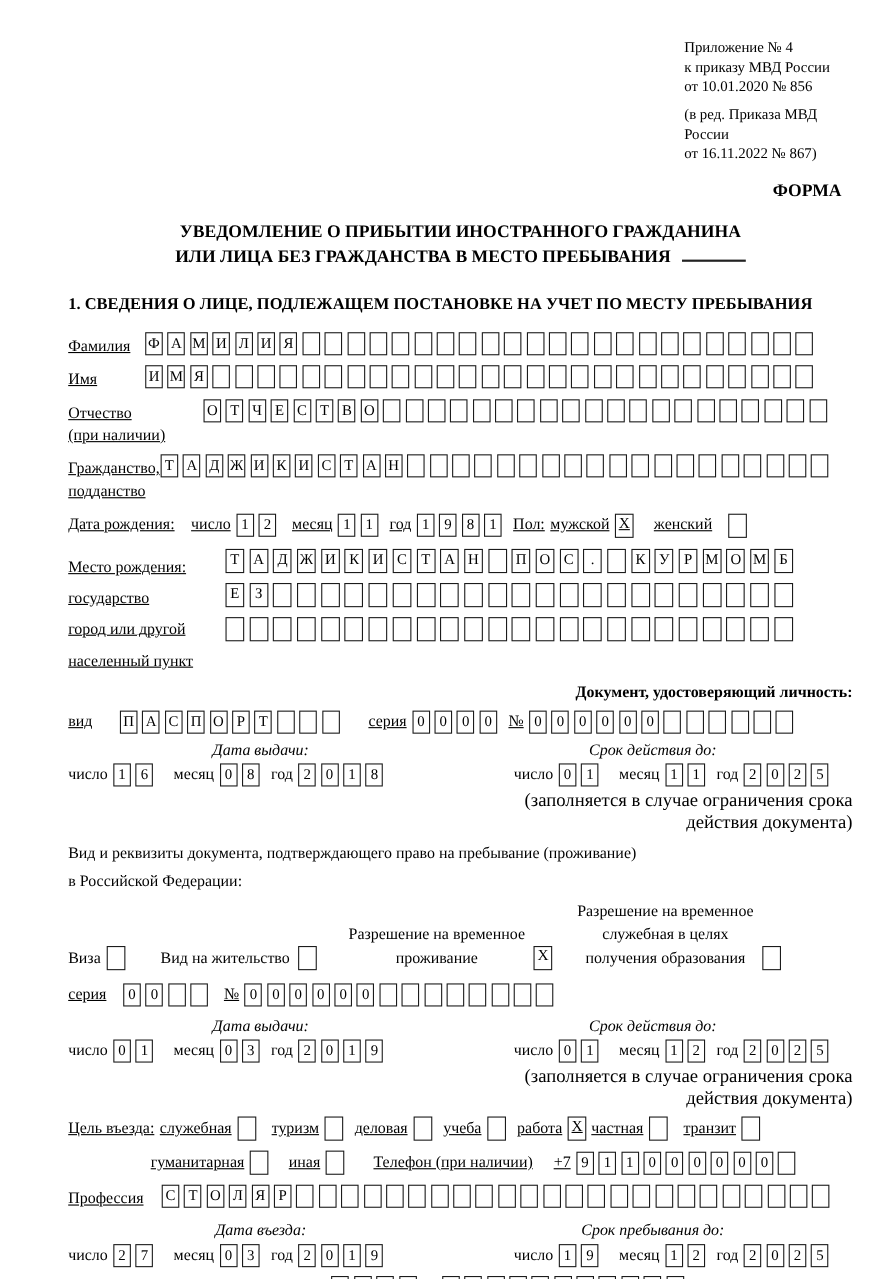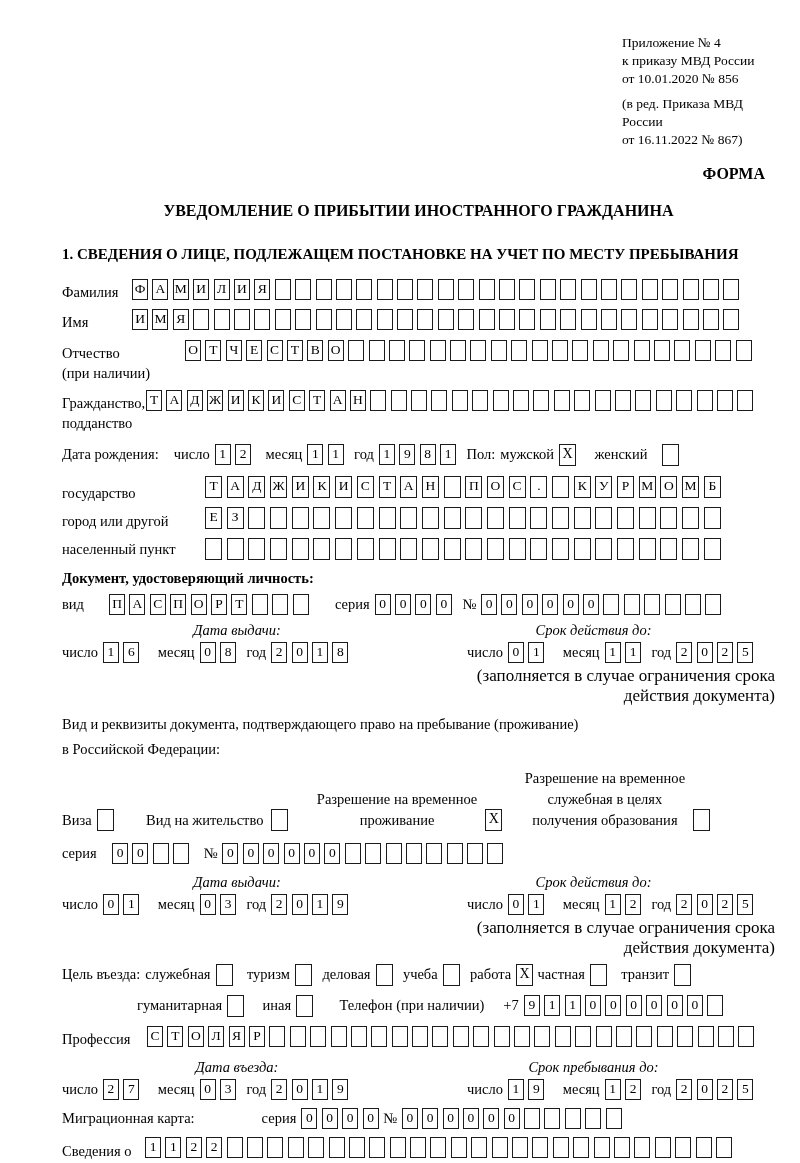--- a/index.html
+++ b/index.html
@@ -6,36 +6,36 @@
   body{width:800px;height:1163px;font-family:"Liberation Serif",serif;color:#000;}
   .page{padding:34px 25px 0 62px;width:713px;}
   .small{font-size:13.5px;line-height:1.33;}
   .annex{margin-left:560px;}
   .annex .part2{margin-top:7px;}
   .forma{font-weight:bold;font-size:16px;text-align:right;padding-right:10px;margin-top:16px;}
   .title{font-weight:bold;font-size:16px;text-align:center;margin-top:16px;line-height:1.45;}
   .blank-line{display:inline-block;width:58px;border-bottom:2px solid #222;margin-left:10px;}
   .sect{font-weight:bold;font-size:15px;margin-top:24px;margin-bottom:16px;}
   .frm{font-size:14.5px;}
-  .row{display:flex;align-items:flex-start;margin-bottom:7px;}
+  .row{display:flex;align-items:flex-start;margin-bottom:7px;text-decoration:underline;}
   .lbl{flex:none;padding-top:3px;line-height:1.4;}
   .boxes{white-space:nowrap;}
   .box{display:inline-block;box-sizing:border-box;width:16px;height:21px;border:1.6px solid #1b1b1b;
        margin-right:4.4px;text-align:center;font-size:13.5px;line-height:17px;vertical-align:middle;}
   .bw .box{width:17px;height:22px;margin-right:4.7px;}
   .checkbox{width:17px;height:22px;line-height:18px;font-size:14px;}
   .inl{display:flex;align-items:center;flex-wrap:nowrap;}
   .inl>span.t{padding:0 5px 0 0;}
   .gap6{margin-left:6px;} .gap10{margin-left:10px;} .gap14{margin-left:14px;} .gap22{margin-left:22px;}
   .datecols{display:flex;margin-bottom:6px;}
   .dcol-l{width:350px;flex:none;}
   .dcol-r{flex:1;}
   .dhead{text-align:center;margin-bottom:3px;font-style:italic;}
   .dnote{font-size:17px;text-align:right;margin-top:3px;}
-  .center-b{font-weight:bold;text-align:left;font-size:14.5px;margin:2px 0 7px;}
+  .center-b{font-weight:bold;text-align:right;font-size:14.5px;margin:2px 0 7px;}
   .opts{display:flex;margin:6px 0 12px;}
   .opt{display:flex;align-items:flex-end;}
   .opt .ol{text-align:center;line-height:1.45;}
   .opt .checkbox{margin-left:8px;margin-top:0;}
   .bp-label div{line-height:1.95;}
   .rep-label div{line-height:1.55;}
 </style>
 </head>
 <body>
 
@@ -45,20 +45,21 @@
     <div>Приложение № 4</div>
     <div>к приказу МВД России</div>
     <div>от 10.01.2020 № 856</div>
     <div class="part2">(в ред. Приказа МВД России</div>
     <div>от 16.11.2022 № 867)</div>
   </div>
   <div class="forma">ФОРМА</div>
 
   <div class="title">
     <div>УВЕДОМЛЕНИЕ О ПРИБЫТИИ ИНОСТРАННОГО ГРАЖДАНИНА</div>
+    <div><span>ИЛИ ЛИЦА БЕЗ ГРАЖДАНСТВА В МЕСТО ПРЕБЫВАНИЯ</span><span class="blank-line"></span></div>
   </div>
 
   <div class="sect">1. СВЕДЕНИЯ О ЛИЦЕ, ПОДЛЕЖАЩЕМ ПОСТАНОВКЕ НА УЧЕТ ПО МЕСТУ ПРЕБЫВАНИЯ</div>
 
   <div class="frm">
 
     <div class="row">
       <div class="lbl" style="width:70px">Фамилия</div>
       <div class="boxes"><span class="box">Ф</span><span class="box">А</span><span class="box">М</span><span class="box">И</span><span class="box">Л</span><span class="box">И</span><span class="box">Я</span><span class="box"></span><span class="box"></span><span class="box"></span><span class="box"></span><span class="box"></span><span class="box"></span><span class="box"></span><span class="box"></span><span class="box"></span><span class="box"></span><span class="box"></span><span class="box"></span><span class="box"></span><span class="box"></span><span class="box"></span><span class="box"></span><span class="box"></span><span class="box"></span><span class="box"></span><span class="box"></span><span class="box"></span><span class="box"></span><span class="box"></span></div>
     </div>
@@ -94,20 +95,21 @@
       <span class="boxes"><span class="box">1</span><span class="box">9</span><span class="box">8</span><span class="box">1</span></span>
       <span class="t gap6">Пол:</span>
       <span class="t">мужской</span>
       <span class="box checkbox">X</span>
       <span class="t gap14">женский</span>
       <span class="box checkbox gap10"></span>
     </div>
 
     <div class="row" style="margin-top:10px">
       <div class="lbl bp-label" style="width:143px">
+        <div>Место рождения:</div>
         <div>государство</div>
         <div>город или другой</div>
         <div>населенный пункт</div>
       </div>
       <div>
         <div class="boxes bw" style="margin-bottom:9px"><span class="box">Т</span><span class="box">А</span><span class="box">Д</span><span class="box">Ж</span><span class="box">И</span><span class="box">К</span><span class="box">И</span><span class="box">С</span><span class="box">Т</span><span class="box">А</span><span class="box">Н</span><span class="box"></span><span class="box">П</span><span class="box">О</span><span class="box">С</span><span class="box">.</span><span class="box"></span><span class="box">К</span><span class="box">У</span><span class="box">Р</span><span class="box">М</span><span class="box">О</span><span class="box">М</span><span class="box">Б</span></div>
         <div class="boxes bw" style="margin-bottom:9px"><span class="box">Е</span><span class="box">З</span><span class="box"></span><span class="box"></span><span class="box"></span><span class="box"></span><span class="box"></span><span class="box"></span><span class="box"></span><span class="box"></span><span class="box"></span><span class="box"></span><span class="box"></span><span class="box"></span><span class="box"></span><span class="box"></span><span class="box"></span><span class="box"></span><span class="box"></span><span class="box"></span><span class="box"></span><span class="box"></span><span class="box"></span><span class="box"></span></div>
         <div class="boxes bw"><span class="box"></span><span class="box"></span><span class="box"></span><span class="box"></span><span class="box"></span><span class="box"></span><span class="box"></span><span class="box"></span><span class="box"></span><span class="box"></span><span class="box"></span><span class="box"></span><span class="box"></span><span class="box"></span><span class="box"></span><span class="box"></span><span class="box"></span><span class="box"></span><span class="box"></span><span class="box"></span><span class="box"></span><span class="box"></span><span class="box"></span><span class="box"></span></div>
       </div>
     </div>

